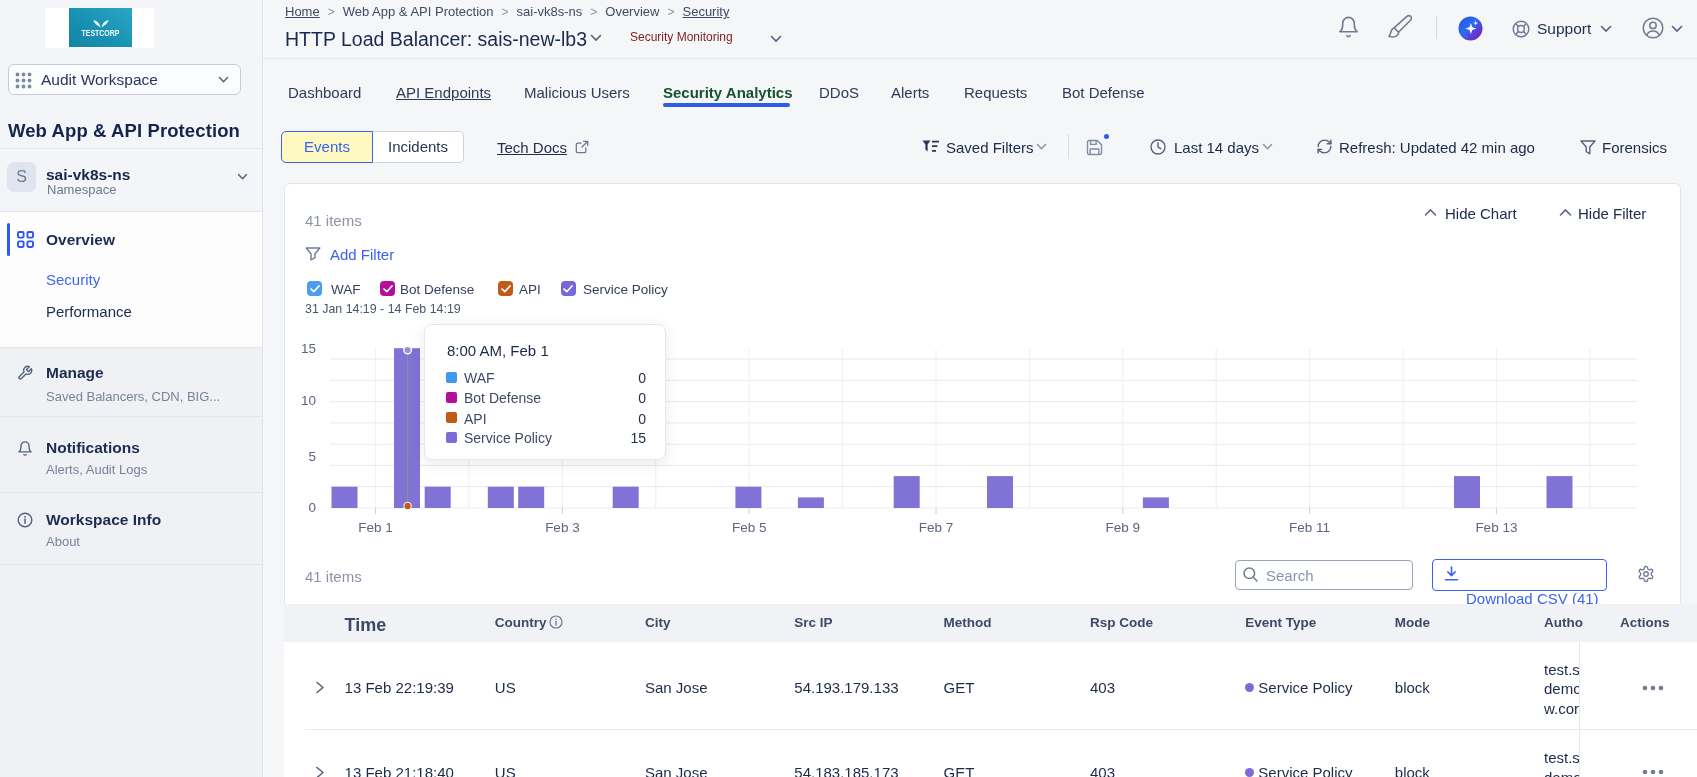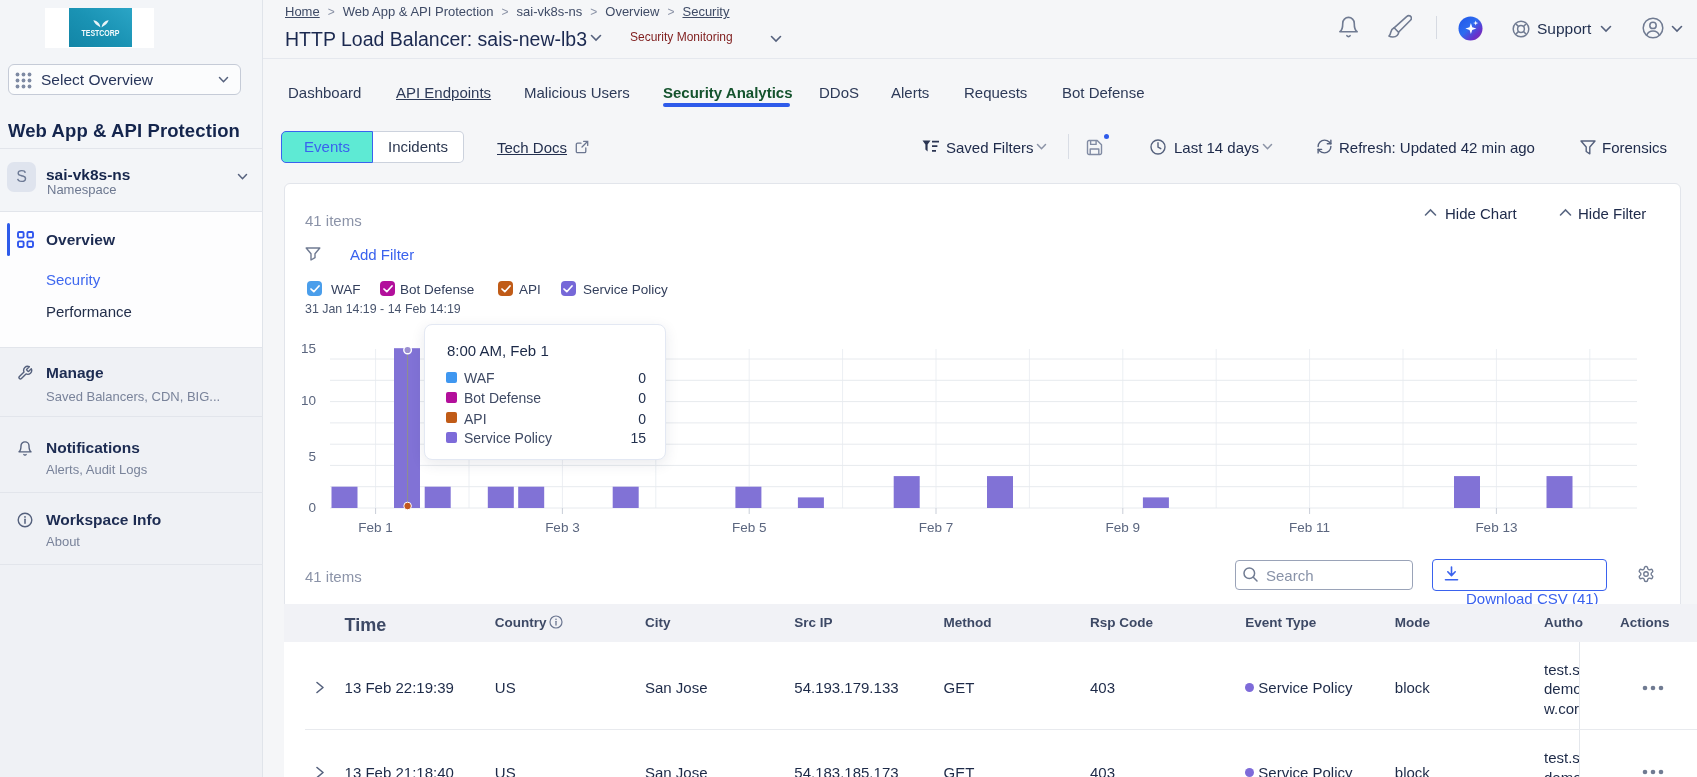--- a/index.html
+++ b/index.html
@@ -85,21 +85,21 @@
         <circle cx="8.5" cy="2.5" r="1.9"></circle>
         <circle cx="14.5" cy="2.5" r="1.9"></circle>
         <circle cx="2.5" cy="8.5" r="1.9"></circle>
         <circle cx="8.5" cy="8.5" r="1.9"></circle>
         <circle cx="14.5" cy="8.5" r="1.9"></circle>
         <circle cx="2.5" cy="14.5" r="1.9"></circle>
         <circle cx="8.5" cy="14.5" r="1.9"></circle>
         <circle cx="14.5" cy="14.5" r="1.9"></circle>
       </g>
   </svg>
-  <div class="abs" style="left:41px;top:71px;font-size:15.5px;color:#27355a;">Select Overview</div>
+  <div class="abs" style="left:41px;top:71px;font-size:15.5px;color:#27355a;">Audit Workspace</div>
   <svg class="abs" style="left:218px;top:76px;" width="11" height="8" viewBox="0 0 11 8">
       <path d="M1.5 1.5 L5.5 5.7 L9.5 1.5" fill="none" stroke="#55617d" stroke-width="1.5" stroke-linecap="round"></path>
     </svg>
 
   <div class="abs" style="left:8px;top:120px;font-size:18.5px;font-weight:bold;color:#14254d;letter-spacing:0.1px;">Web App &amp; API Protection</div>
   <div class="abs" style="left:0;top:148px;width:263px;height:1px;background:#e2e5eb;"></div>
 
   <div class="abs" style="left:7px;top:162px;width:29px;height:30px;background:#dfe4ee;border-radius:7px;text-align:center;line-height:30px;font-size:16px;color:#6d7a95;">S</div>
   <div class="abs" style="left:46px;top:166px;font-size:15.5px;font-weight:bold;color:#16264c;">sai-vk8s-ns</div>
   <div class="abs" style="left:47px;top:182px;font-size:13px;color:#6d7890;">Namespace</div>
@@ -152,21 +152,21 @@
 <div class="abs" style="left:288px;top:84px;font-size:15px;color:#2d3a58;">Dashboard</div>
 <div class="abs" style="left:396px;top:84px;font-size:15px;color:#2d3a58;text-decoration:underline;">API Endpoints</div>
 <div class="abs" style="left:524px;top:84px;font-size:15px;color:#2d3a58;">Malicious Users</div>
 <div class="abs" style="left:663px;top:84px;font-size:15px;font-weight:bold;color:#14532d;">Security Analytics</div>
 <div class="abs" style="left:663px;top:103px;width:127px;height:3.5px;background:#2e5bea;border-radius:2px;"></div>
 <div class="abs" style="left:819px;top:84px;font-size:15px;color:#2d3a58;">DDoS</div>
 <div class="abs" style="left:891px;top:84px;font-size:15px;color:#2d3a58;">Alerts</div>
 <div class="abs" style="left:964px;top:84px;font-size:15px;color:#2d3a58;">Requests</div>
 <div class="abs" style="left:1062px;top:84px;font-size:15px;color:#2d3a58;">Bot Defense</div>
 
-<div class="abs" style="left:281px;top:131px;width:92px;height:32px;background:#5eead4;border:1.5px solid #3a62ee;border-radius:5px 0 0 5px;z-index:2;text-align:center;line-height:29px;font-size:15px;color:#3a62ee;">Events</div>
+<div class="abs" style="left:281px;top:131px;width:92px;height:32px;background:#fef9c3;border:1.5px solid #3a62ee;border-radius:5px 0 0 5px;z-index:2;text-align:center;line-height:29px;font-size:15px;color:#3a62ee;">Events</div>
 <div class="abs" style="left:373px;top:131px;width:91px;height:32px;background:#fff;border:1px solid #ccd2dd;border-left:none;border-radius:0 5px 5px 0;z-index:1;text-align:center;line-height:30px;font-size:15px;color:#2b3750;">Incidents</div>
 
 <div class="abs" style="left:497px;top:139px;font-size:15px;color:#232f4e;text-decoration:underline;">Tech Docs</div>
 <svg class="abs" style="left:575px;top:140px;" width="14" height="14" viewBox="0 0 14 14">
   <path d="M10.8 8 v3.4 a1.3 1.3 0 0 1 -1.3 1.3 H2.6 a1.3 1.3 0 0 1 -1.3 -1.3 V4.5 a1.3 1.3 0 0 1 1.3 -1.3 H6" fill="none" stroke="#6b7690" stroke-width="1.3" stroke-linecap="round"></path>
   <path d="M8.6 1.3 h4.1 v4.1 M12.5 1.5 L7 7" fill="none" stroke="#6b7690" stroke-width="1.3" stroke-linecap="round"></path>
 </svg>
 
 <svg class="abs" style="left:922px;top:140px;" width="17" height="13" viewBox="0 0 17 13">
   <path d="M0.5 0.5 h8 L5.6 4.6 v7 L3.4 9.6 V4.6 Z" fill="#2b3552"></path>
@@ -216,21 +216,21 @@
   </svg>
 <div class="abs" style="left:1445px;top:205px;font-size:15px;color:#202c4c;">Hide Chart</div>
 <svg class="abs" style="left:1559px;top:208px;" width="13" height="9" viewBox="0 0 13 9">
     <path d="M1.5 7 L6.5 2 L11.5 7" fill="none" stroke="#5a6782" stroke-width="1.6" stroke-linecap="round"></path>
   </svg>
 <div class="abs" style="left:1578px;top:205px;font-size:15px;color:#202c4c;">Hide Filter</div>
 
 <svg class="abs" style="left:305px;top:247px;" width="16" height="14" viewBox="0 0 16 14">
   <path d="M1.2 1 h13.6 L10 6.8 v3.9 L6 13 V6.8 Z" fill="none" stroke="#707b92" stroke-width="1.4" stroke-linejoin="round"></path>
 </svg>
-<div class="abs" style="left:330px;top:246px;font-size:15px;color:#3a62ee;margin-left:20px;">Add Filter</div>
+<div class="abs" style="left:330px;top:246px;font-size:15px;color:#3a62ee;">Add Filter</div>
 
 <div class="abs" style="left:307px;top:281px;width:15px;height:15px;border-radius:4px;background:#4a9eeb;"></div>
 <svg class="abs" style="left:309.5px;top:284.5px;" width="10" height="8" viewBox="0 0 10 8">
     <path d="M1 4 L3.8 6.7 L9 1" fill="none" stroke="#fff" stroke-width="1.7" stroke-linecap="round" stroke-linejoin="round"></path>
   </svg>
 <div class="abs" style="left:331px;top:281.5px;font-size:13.5px;color:#333f5c;">WAF</div>
 <div class="abs" style="left:380px;top:281px;width:15px;height:15px;border-radius:4px;background:#b20f9b;"></div>
 <svg class="abs" style="left:382.5px;top:284.5px;" width="10" height="8" viewBox="0 0 10 8">
     <path d="M1 4 L3.8 6.7 L9 1" fill="none" stroke="#fff" stroke-width="1.7" stroke-linecap="round" stroke-linejoin="round"></path>
   </svg>

